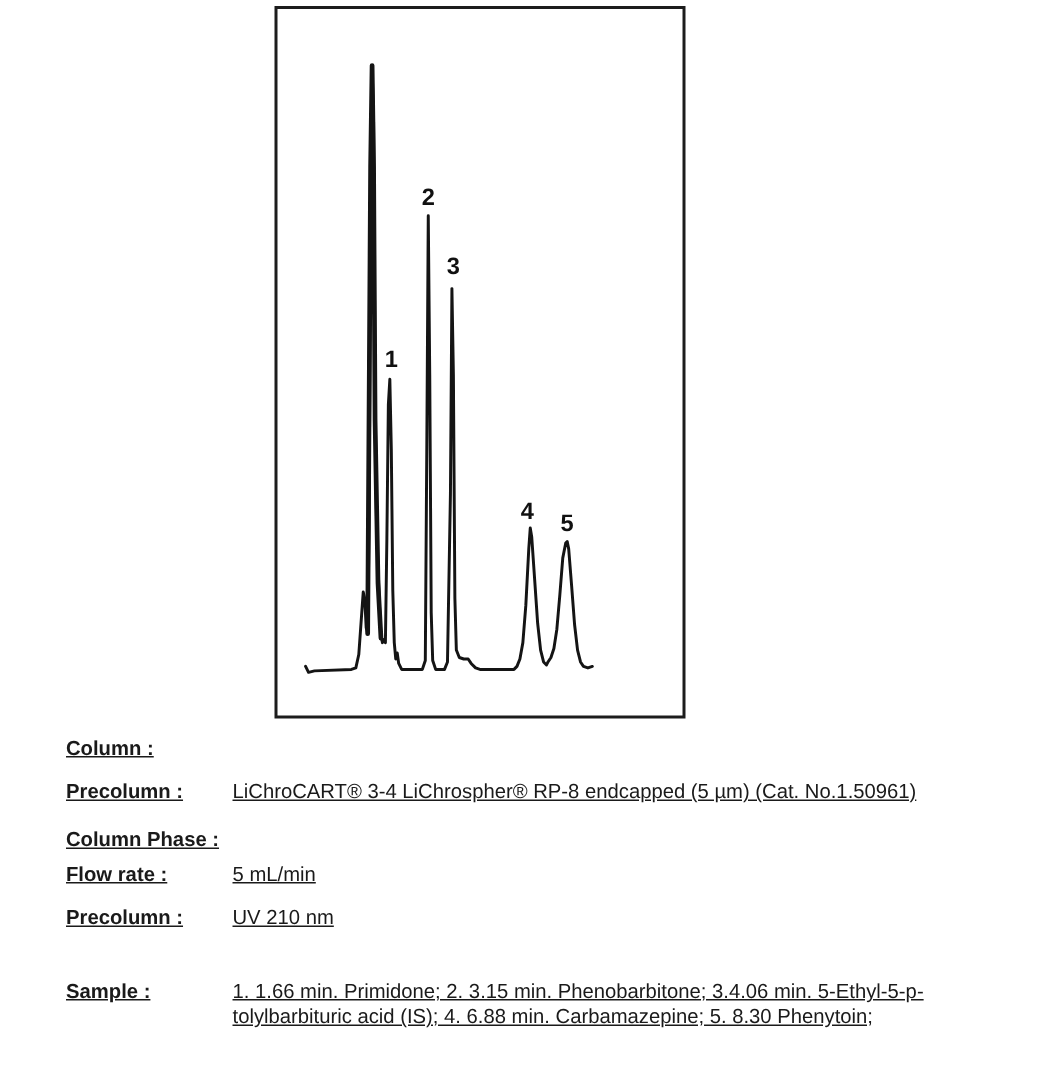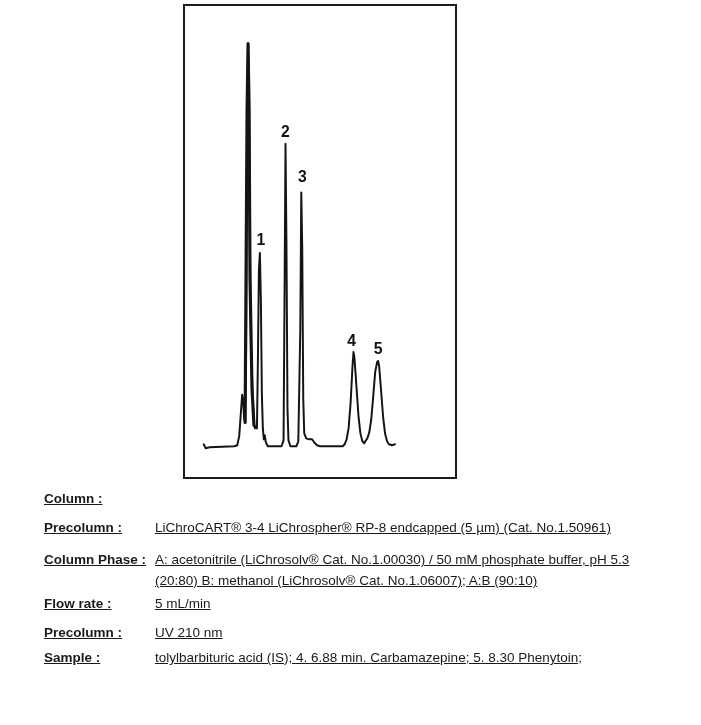--- a/index.html
+++ b/index.html
@@ -45,21 +45,21 @@
     line-height:17px;
     white-space:nowrap;
   }
   .row .value{flex:1;}
   .row .value .vline{line-height:17px;}
   .row.lh21 .label{line-height:21px;}
   .row.lh21 .value .vline{line-height:21px;}
   .mt4{margin-top:4px;}
   .mt12{margin-top:12px;}
   .mt13{margin-top:13px;}
-  .mt16{margin-top:8px;}
+  .mt16{margin-top:32px;}
 </style>
 </head>
 <body>
 
 <div class="page">
 
   <div class="chart-box">
     <svg id="chromatogram" viewBox="183 4 274 475" preserveAspectRatio="none">
         <polyline points="202,446 204,450 208,449 233,448 236,447 238,438 240,410 241,396 242,400 243,420 244,424 245,350 246,120 247,42 248,80 249,260 250,350 252,405 253,425 254,430 255,428 256,430 257,360 258,270 259,253 260,300 261,395 262,430 263,441 264,437 265,444 267,448 281,448 283,442 284,300 285,143 286,250 287,410 288,442 290,448 296,448 298,443 300,330 301,192 302,250 303,400 304,435 306,440 309,441 312,441 314,444 317,447 320,448 343,448 345,446 347,441 349,430 351,405 353,367 354,353 355,359 357,388 359,417 361,435 363,443 365,445 366,443 368,440 370,434 372,421 374,398 376,373 378,363 379,362 380,367 382,392 384,418 386,435 388,443 390,446 393,447 396,446" fill="none" stroke="#141414" stroke-width="2" stroke-linejoin="round" stroke-linecap="round"></polyline>
         <polyline points="244,424 246,110 247,42 248,110 249,280 251,390 253,427" fill="none" stroke="#141414" stroke-width="3.2" stroke-linejoin="round" stroke-linecap="round"></polyline>
@@ -79,42 +79,39 @@
 
     <div class="row mt12">
       <div class="label">Precolumn :</div>
       <div class="value">
         <div class="vline">LiChroCART® 3-4 LiChrospher® RP-8 endcapped (5 µm) (Cat. No.1.50961)</div>
       </div>
     </div>
 
     <div class="row lh21 mt13">
       <div class="label">Column Phase :</div>
-      <div class="value">
-        <div class="vline">A: acetonitrile (LiChrosolv® Cat. No.1.00030) / 50 mM phosphate buffer, pH 5.3</div>
-        <div class="vline">(20:80) B: methanol (LiChrosolv® Cat. No.1.06007); A:B (90:10)</div>
-      </div>
     </div>
 
     <div class="row mt4">
       <div class="label">Flow rate :</div>
       <div class="value">
         <div class="vline">5 mL/min</div>
       </div>
     </div>
 
     <div class="row mt12">
       <div class="label">Precolumn :</div>
       <div class="value">
         <div class="vline">UV 210 nm</div>
       </div>
     </div>
 
 
     <div class="row mt16">
       <div class="label">Sample :</div>
       <div class="value">
+        <div class="vline">1. 1.66 min. Primidone; 2. 3.15 min. Phenobarbitone; 3.4.06 min. 5-Ethyl-5-p-</div>
         <div class="vline">tolylbarbituric acid (IS); 4. 6.88 min. Carbamazepine; 5. 8.30 Phenytoin;</div>
       </div>
     </div>
 
   </div>
 </div>
 
 </body></html>

